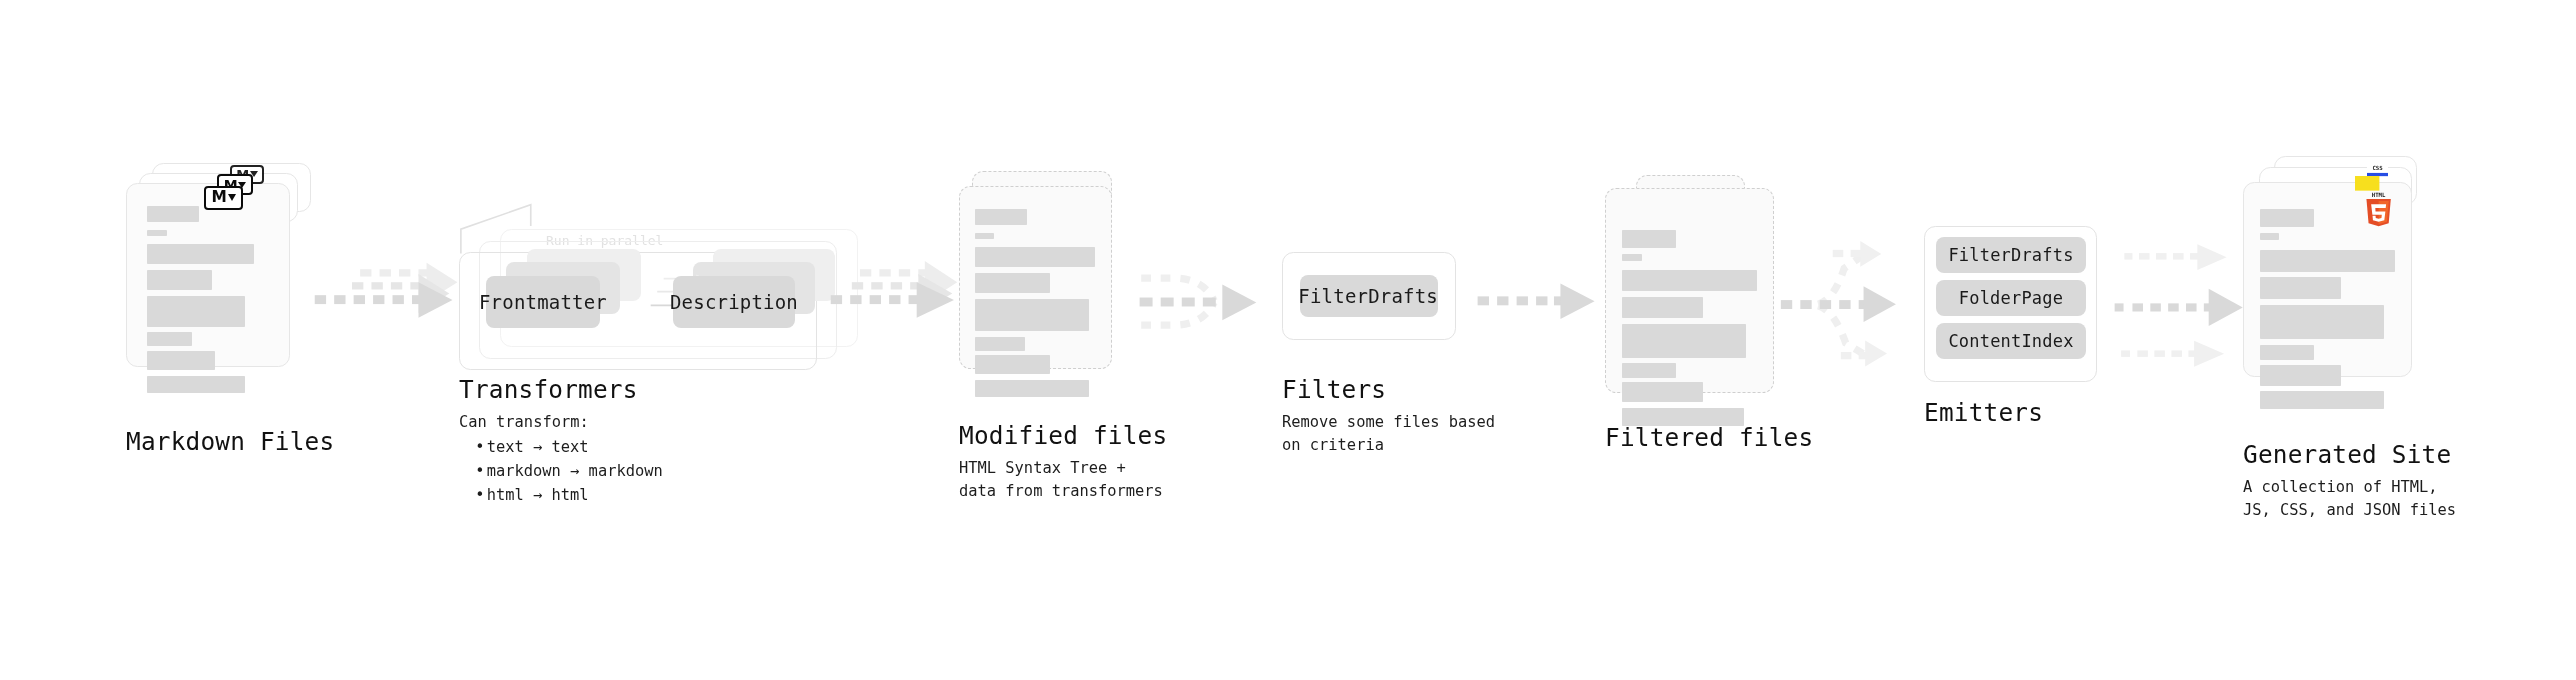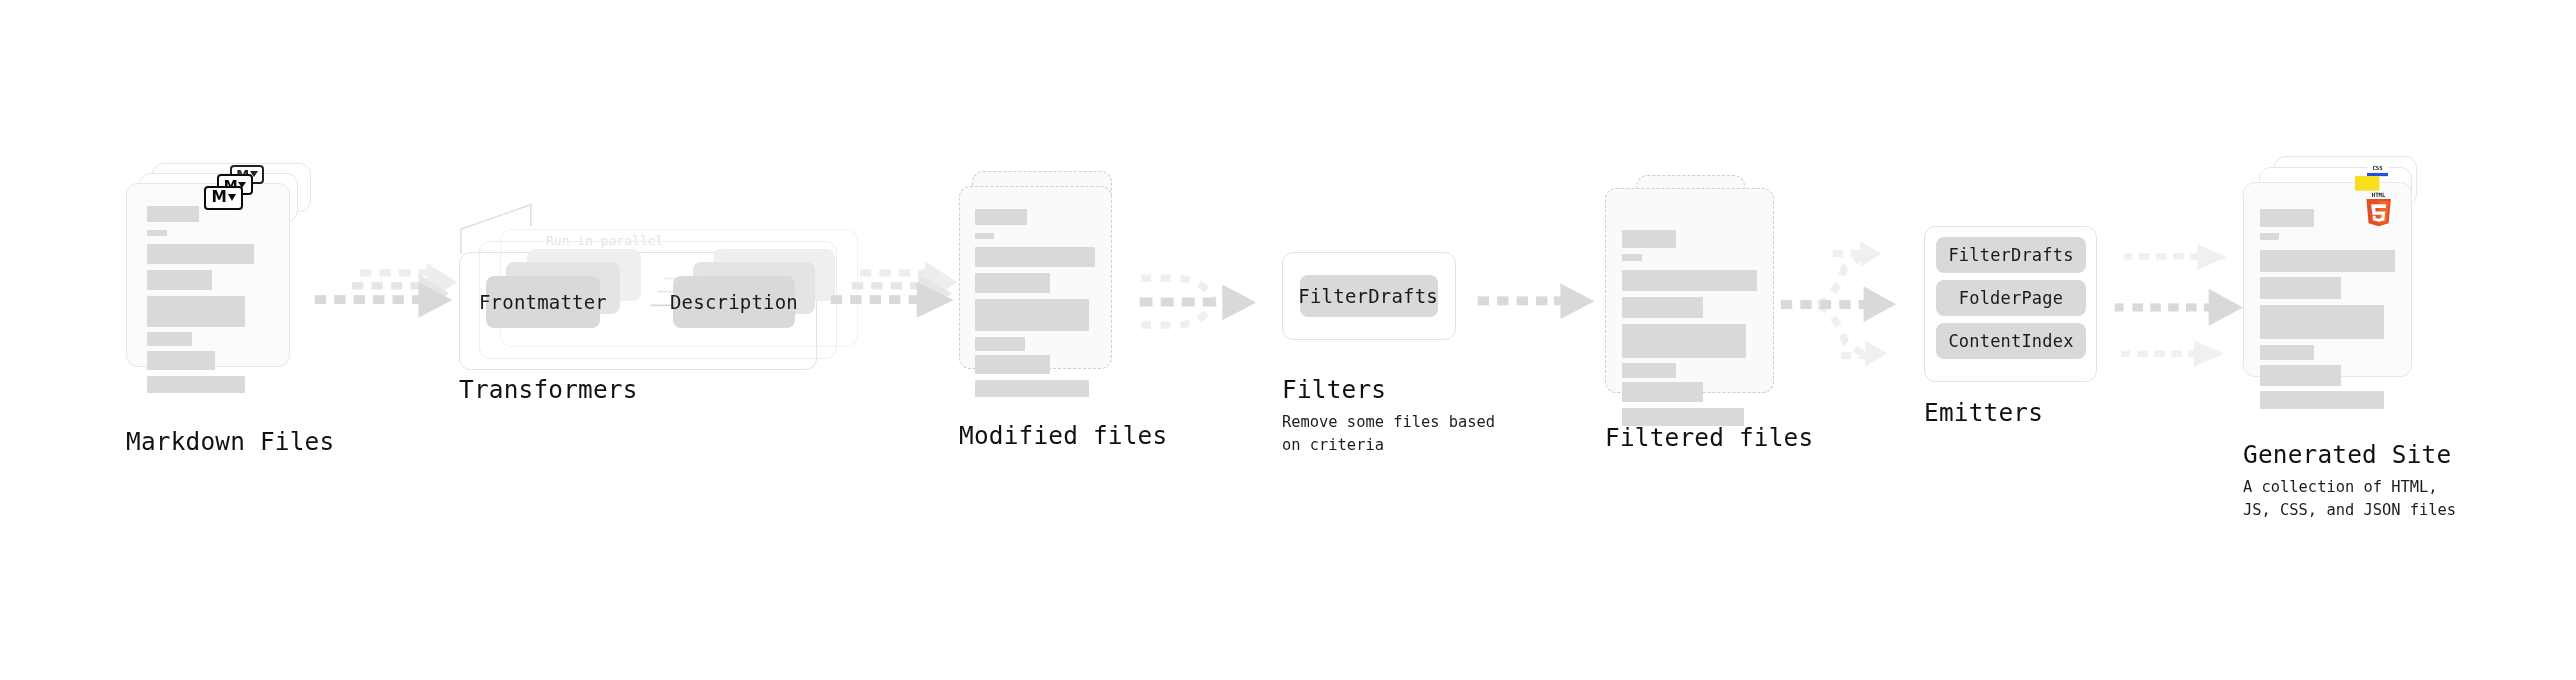--- a/index.html
+++ b/index.html
@@ -216,20 +216,28 @@
   </svg>
 
   <div class="chip" style="left:486px; top:276px; width:114px; height:52px;">
     <span>Frontmatter</span>
   </div>
   <div class="chip" style="left:673px; top:276px; width:122px; height:52px;">
     <span>Description</span>
   </div>
 
   <div class="title" style="left:459px; top:375px;">Transformers</div>
+  <div class="sub-list" style="left:459px; top:411px;">
+    <div>Can transform:</div>
+    <ul>
+      <li>text → text</li>
+      <li>markdown → markdown</li>
+      <li>html → html</li>
+    </ul>
+  </div>
 
   <svg class="abs" style="left:821px; top:264px;" width="150" height="98" viewBox="0 0 185 120">
     <g fill="#ededed">
       <rect x="48" y="6" width="14" height="9"></rect>
         <rect x="72" y="6" width="14" height="9"></rect>
       <rect x="96" y="6" width="14" height="9"></rect>
         <rect x="120" y="6" width="14" height="9"></rect>
       <polygon points="128,-4 168,22 128,48"></polygon>
     </g>
     <g fill="#e6e6e6">
@@ -257,20 +265,22 @@
       <div class="bar" style="left:14.6px; top:60px; width:120px; height:20.3px;"></div>
       <div class="bar" style="left:14.6px; top:86px;width:75px;  height:20.3px;"></div>
       <div class="bar" style="left:14.6px; top:112px;width:114px; height:32.5px;"></div>
       <div class="bar" style="left:14.6px; top:150px;width:50px;  height:14px;"></div>
       <div class="bar" style="left:14.6px; top:168px;width:75px;  height:19.5px;"></div>
       <div class="bar" style="left:14.6px; top:193px;width:114px; height:17px;"></div>
     </div>
   </div>
 
   <div class="title" style="left:959px; top:421px;">Modified files</div>
+  <div class="subtitle" style="left:959px; top:457px;">HTML Syntax Tree +
+data from transformers</div>
 
   <svg class="abs" style="left:1125px; top:268px;" width="150" height="98" viewBox="0 0 185 120">
     <g stroke="#efefef" stroke-width="9" stroke-dasharray="12 12" fill="none" stroke-linecap="butt">
       <path d="M20,12 L60,12 Q96,12 110,40"></path>
       <path d="M20,70 L60,70 Q96,70 110,42"></path>
     </g>
     <g fill="#d9d9d9">
       <rect x="18" y="36" width="16" height="11"></rect>
         <rect x="44" y="36" width="16" height="11"></rect>
       <rect x="70" y="36" width="16" height="11"></rect>

